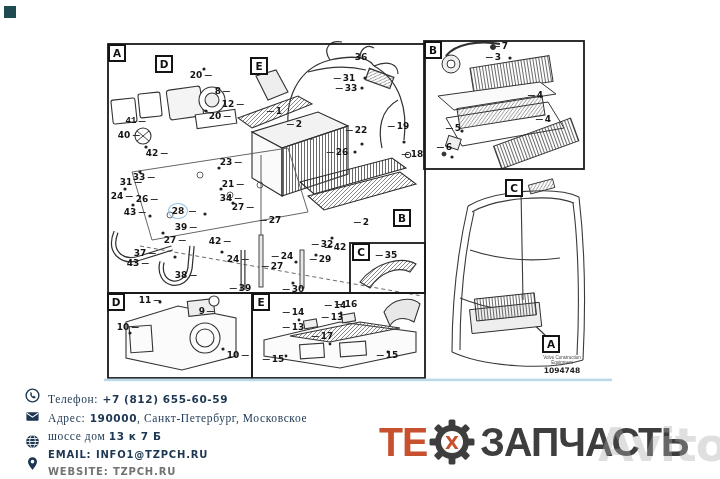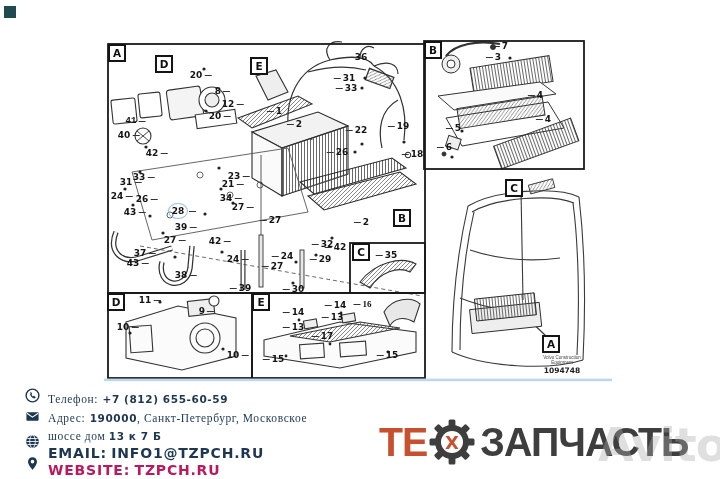--- a/index.html
+++ b/index.html
@@ -18,21 +18,21 @@
           border:2px solid #141414;background:#fff;color:#111;
           font:bold 10.5px/14px "DejaVu Sans",sans-serif;text-align:center;z-index:6;}
   
   .cab-caption{position:absolute;left:532px;top:355px;width:60px;text-align:center;color:#444;z-index:6;}
   .cab-caption .tiny{font-size:4.5px;line-height:5px;display:block;}
   .cab-caption .ref{font:bold 7.5px "DejaVu Sans",sans-serif;color:#222;display:block;margin-top:1px;}
   
   .contact-line{position:absolute;left:48px;white-space:nowrap;z-index:4;}
   .c-serif{font-family:"Liberation Serif",serif;font-size:11.5px;letter-spacing:.6px;}
   .c-bold{font-family:"DejaVu Sans",sans-serif;font-weight:bold;font-size:10.5px;letter-spacing:.6px;}
-  .c-sm{font-size:14px;letter-spacing:.8px;}
+  .c-sm{font-size:10px;letter-spacing:.8px;}
   .cicon{position:absolute;left:25px;width:15px;height:15px;z-index:4;}
   
   .logo{position:absolute;left:378px;top:419px;display:flex;align-items:center;z-index:2;}
   .logo .lg-prefix,.logo .lg-suffix{font-family:"Liberation Sans",sans-serif;font-weight:bold;
         font-size:41px;line-height:46px;letter-spacing:-1px;transform:scaleX(.96);}
   .logo .lg-gear{margin:0 1px;}
   .watermark{position:absolute;left:598px;top:418px;font:bold 46px "DejaVu Sans",sans-serif;
              color:rgba(170,170,170,.38);z-index:7;letter-spacing:-1px;}
 </style>
 </head>
@@ -243,21 +243,21 @@
         <span class="callout ldr-r" style="left: 126px; top: 182px;">31</span>
         <span class="callout ldr-r" style="left: 117px; top: 196px;">24</span>
         <span class="callout ldr-r" style="left: 142px; top: 199px;">26</span>
         <span class="callout ldr-r" style="left: 130px; top: 212px;">43</span>
         <span class="callout ldr-r circled" style="left: 178px; top: 211px;">28</span>
         <span class="callout ldr-r" style="left: 181px; top: 227px;">39</span>
         <span class="callout ldr-r" style="left: 170px; top: 240px;">27</span>
         <span class="callout ldr-r" style="left: 140px; top: 253px;">37</span>
         <span class="callout ldr-r" style="left: 133px; top: 263px;">43</span>
         <span class="callout ldr-r" style="left: 181px; top: 275px;">38</span>
-        <span class="callout ldr-r" style="left: 226px; top: 176px; margin-left: 8px;">23</span>
+        <span class="callout ldr-r" style="left: 226px; top: 162px;">23</span>
         <span class="callout ldr-r" style="left: 228px; top: 184px; text-align: center;">21</span>
         <span class="callout ldr-r" style="left: 226px; top: 198px;">34</span>
         <span class="callout ldr-r" style="left: 238px; top: 207px;">27</span>
         <span class="callout ldr-r" style="left: 215px; top: 241px;">42</span>
         <span class="callout ldr-r" style="left: 233px; top: 259px;">24</span>
         <span class="callout ldr-l" style="left: 245px; top: 288px;">39</span>
         <span class="callout ldr-l" style="left: 279px; top: 111px;">1</span>
         <span class="callout ldr-l" style="left: 299px; top: 124px;">2</span>
         <span class="callout ldr-l" style="left: 361px; top: 57px;">36</span>
         <span class="callout ldr-l" style="left: 349px; top: 78px;">31</span>
@@ -282,21 +282,21 @@
         <span class="callout ldr-l" style="left: 458px; top: 128px;">5</span>
         <span class="callout ldr-l" style="left: 449px; top: 147px;">6</span>
         <span class="callout ldr-r" style="left: 145px; top: 300px;">11</span>
         <span class="callout ldr-r" style="left: 202px; top: 311px;">9</span>
         <span class="callout ldr-r" style="left: 123px; top: 327px;">10</span>
         <span class="callout ldr-r" style="left: 233px; top: 355px;">10</span>
         <span class="callout ldr-l" style="left: 298px; top: 312px;">14</span>
         <span class="callout ldr-l" style="left: 298px; top: 327px;">13</span>
         <span class="callout ldr-l" style="left: 340px; top: 305px;">14</span>
         <span class="callout ldr-l" style="left: 337px; top: 317px;">13</span>
-        <span class="callout ldr-l" style="left: 367px; top: 304px; font-family: Liberation Serif, serif;">16</span>
+        <span class="callout ldr-l" style="left: 351px; top: 304px;">16</span>
         <span class="callout ldr-l" style="left: 327px; top: 336px;">17</span>
         <span class="callout ldr-l" style="left: 278px; top: 359px;">15</span>
         <span class="callout ldr-l" style="left: 392px; top: 355px;">15</span>
         <span class="plabel" style="left: 117px; top: 53px;">A</span>
         <span class="plabel" style="left: 164px; top: 64px;">D</span>
         <span class="plabel" style="left: 259px; top: 66px;">E</span>
         <span class="plabel" style="left: 402px; top: 218px;">B</span>
         <span class="plabel" style="left: 361px; top: 252px;">C</span>
         <span class="plabel" style="left: 433px; top: 50px;">B</span>
         <span class="plabel" style="left: 514px; top: 188px;">C</span>
@@ -341,21 +341,21 @@
     <span class="c-bold">190000</span><span class="c-serif">, Санкт-Петербург, Московское</span>
   </div>
   <div class="contact-line" style="top:426px;color:#1d3752">
     <span class="c-serif">шоссе дом </span>
     <span class="c-bold">13 к 7 Б</span>
   </div>
   <div class="contact-line" style="top:444px;color:#1d3752">
     <span class="c-bold c-sm">EMAIL:</span>
     <span class="c-bold c-sm">INFO1@TZPCH.RU</span>
   </div>
-  <div class="contact-line" style="top:461px;color:#be185d">
+  <div class="contact-line" style="top:461px;color:#737373">
     <span class="c-bold c-sm">WEBSITE:</span>
     <span class="c-bold c-sm">TZPCH.RU</span>
   </div>
 
   <div class="logo">
     <span class="lg-prefix" style="color:#c7502e">ТЕ</span>
     <svg class="lg-gear" width="46" height="46" viewBox="-23 -23 46 46">
       <g fill="#3e3e3e">
         <rect x="-3.4" y="-22.5" width="6.8" height="8" rx="1.5"></rect>
         <rect x="-3.4" y="-22.5" width="6.8" height="8" rx="1.5" transform="rotate(45)"></rect>

